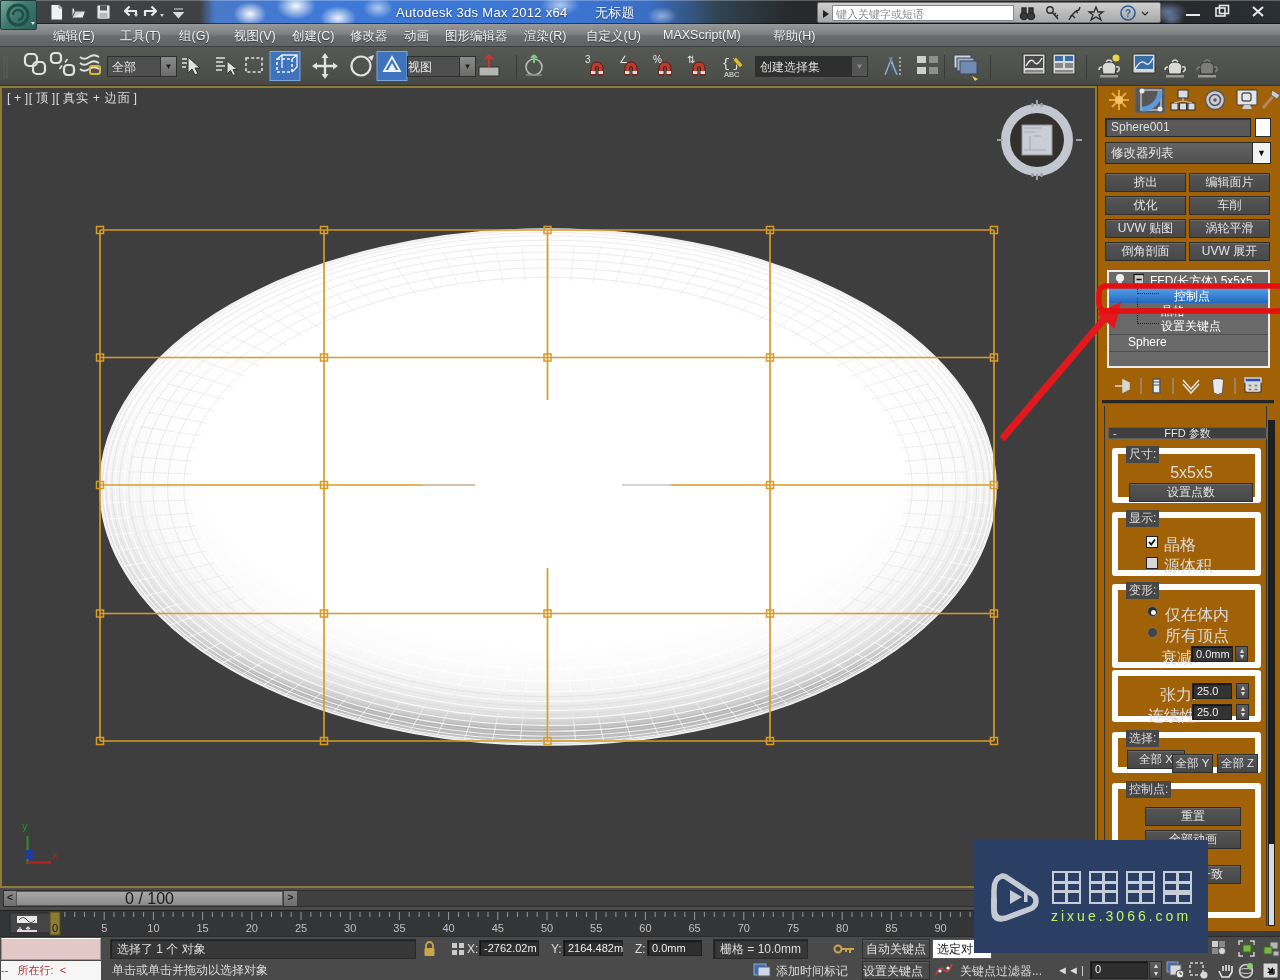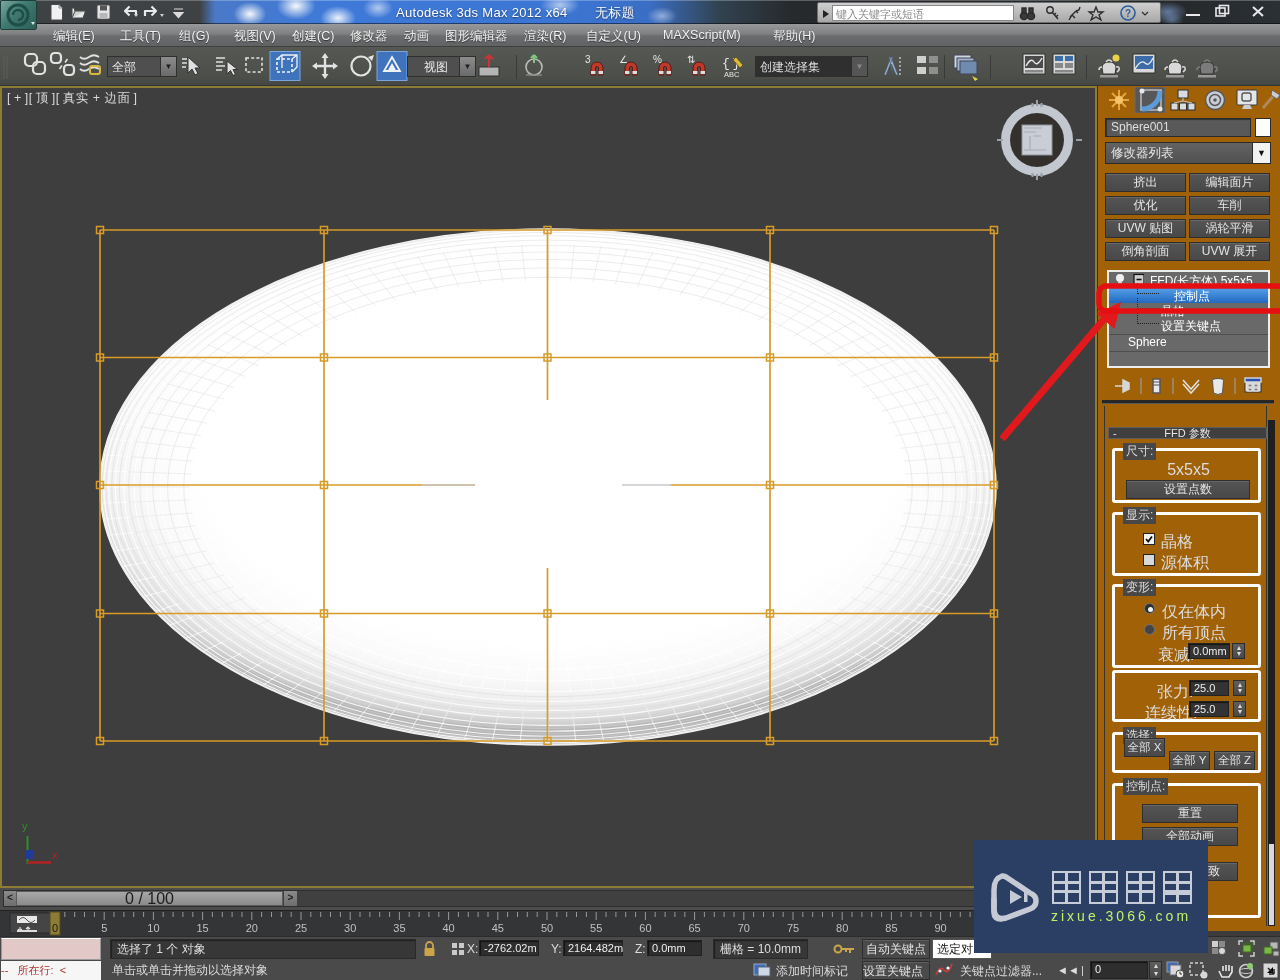--- a/index.html
+++ b/index.html
@@ -31,21 +31,21 @@
 .tsep{position:absolute;top:8px;width:1px;height:24px;background:#3a3a3a;box-shadow:1px 0 0 #606060}
 .tcombo{position:absolute;top:56px;height:21px;background:#4f4f4f;border:1px solid #2f2f2f;color:#e8e8e8;font-size:12px}
 .tcombo .arr{position:absolute;right:0;top:0;width:16px;height:19px;background:linear-gradient(#8c8c8c,#6a6a6a);border-left:1px solid #2f2f2f;color:#1d1d1d;font-size:8px;text-align:center;line-height:19px}
 
 #vpwrap{left:0;top:86px;width:1097px;height:802px;background:#8d7c35}
 #viewport{position:absolute;left:2px;top:2px;width:1093px;height:798px;background:#3e3e3e;overflow:hidden}
 #vplabel{left:5px;top:2px;color:#dadada;font-size:12.5px;letter-spacing:.5px}
 
 #cmdpanel{left:1097px;top:86px;width:183px;height:845px;background:#a16207;border-left:1px solid #303030}
 .cpbtn{position:absolute;height:19px;background:linear-gradient(#555,#484848);border:1px solid #2e2e2e;box-shadow:inset 0 1px 0 #676767;color:#e4e4e4;font-size:12px;text-align:center;line-height:17px}
-.grp{position:absolute;border:3px solid #ffffff;border-radius:3px}
+.grp{position:absolute;border:6px solid #ffffff;border-radius:3px}
 .grplab{position:absolute;top:-8px;left:8px;background:#474747;padding:0 3px;color:#dcdcdc;font-size:12px}
 .ptext{position:absolute;color:#dcdcdc;font-size:16px}
 .spin{position:absolute;height:16px;background:#333;border:1px solid #222;box-shadow:inset 1px 1px 1px rgba(0,0,0,.6);color:#eee;font-size:11px;padding:1px 4px}
 .spbtn{position:absolute;width:13px;height:16px;background:linear-gradient(#5e5e5e,#484848);border:1px solid #2c2c2c}
 .spbtn i{position:absolute;left:3.5px;width:0;height:0;border-left:2.8px solid transparent;border-right:2.8px solid transparent}
 .spbtn i.u{top:2px;border-bottom:4px solid #ddd}
 .spbtn i.d{bottom:2px;border-top:4px solid #ddd}
 
 #tsrow{left:0;top:888px;width:1097px;height:22px;background:#4c4c4c}
 #ruler{left:0;top:910px;width:1097px;height:26px;background:#333537;border-top:1px solid #222}
@@ -250,21 +250,21 @@
       </g>
       <g transform="translate(1195,7)">
         <path d="M5 14 q0-6 7-6 q7 0 7 6 l-1 6 h-12 z" fill="#7c7c7c" stroke="#333" stroke-width="1"></path>
         <path d="M19 13 q4-1 3 3 l-2 2 M5 13 q-3 0-3 3" fill="none" stroke="#7c7c7c" stroke-width="1.6"></path>
         <path d="M9 8 q3-4 6 0" fill="none" stroke="#7c7c7c" stroke-width="1.4"></path>
         <rect x="3" y="21" width="18" height="2.5" fill="#999"></rect>
       </g>
     </svg>
 
 <div class="tcombo" style="left:107px;width:70px;padding:2px 4px">全部<span class="arr">▼</span></div>
-<div class="tcombo" style="left:407px;width:69px;padding:2px 16px">视图<span class="arr">▼</span></div>
+<div class="tcombo" style="left:407px;width:69px;padding:2px 0">视图<span class="arr">▼</span></div>
 <div class="tcombo" style="left:755px;width:113px;padding:2px 4px;background:#2f2f2f;color:#ddd">创建选择集<span class="arr" style="background:#555;color:#888">▼</span></div>
 
 <div class="abs" id="menubar"></div>
 <div class="menu" style="left:53px">编辑(E)</div>
 <div class="menu" style="left:120px">工具(T)</div>
 <div class="menu" style="left:179px">组(G)</div>
 <div class="menu" style="left:234px">视图(V)</div>
 <div class="menu" style="left:292px">创建(C)</div>
 <div class="menu" style="left:350px">修改器</div>
 <div class="menu" style="left:404px">动画</div>
@@ -724,21 +724,21 @@
         </div>
 <div class="abs ptext" style="left:30px;top:30px">连续性:</div>
 <div class="abs spin" style="left:74px;top:28px;width:40px">25.0</div>
 <div class="abs spbtn" style="left:118px;top:28px">
           <i class="u"></i>
           <i class="d"></i>
         </div>
 </div>
 <div class="abs grp" style="left:14px;top:646px;width:149px;height:41px">
         <span class="grplab">选择:</span>
-<div class="abs cpbtn" style="left:9px;top:3px;width:41px;font-size:11.5px">全部 X</div>
+<div class="abs cpbtn" style="left:9px;top:12px;width:58px;font-size:11.5px">全部 X</div>
 <div class="abs cpbtn" style="left:54px;top:16px;width:41px;font-size:11.5px">全部 Y</div>
 <div class="abs cpbtn" style="left:99px;top:16px;width:41px;font-size:11.5px">全部 Z</div>
 </div>
 <div class="abs grp" style="left:14px;top:697px;width:149px;height:135px">
         <span class="grplab">控制点:</span>
 <div class="abs cpbtn" style="left:27px;top:18px;width:96px">重置</div>
 <div class="abs cpbtn" style="left:27px;top:41px;width:96px">全部动画</div>
 <div class="abs cpbtn" style="left:27px;top:76px;width:96px">与图形一致</div>
 </div>
 <div class="abs" style="left:170px;top:334px;width:7px;height:506px;background:#1f1f1f"></div>

